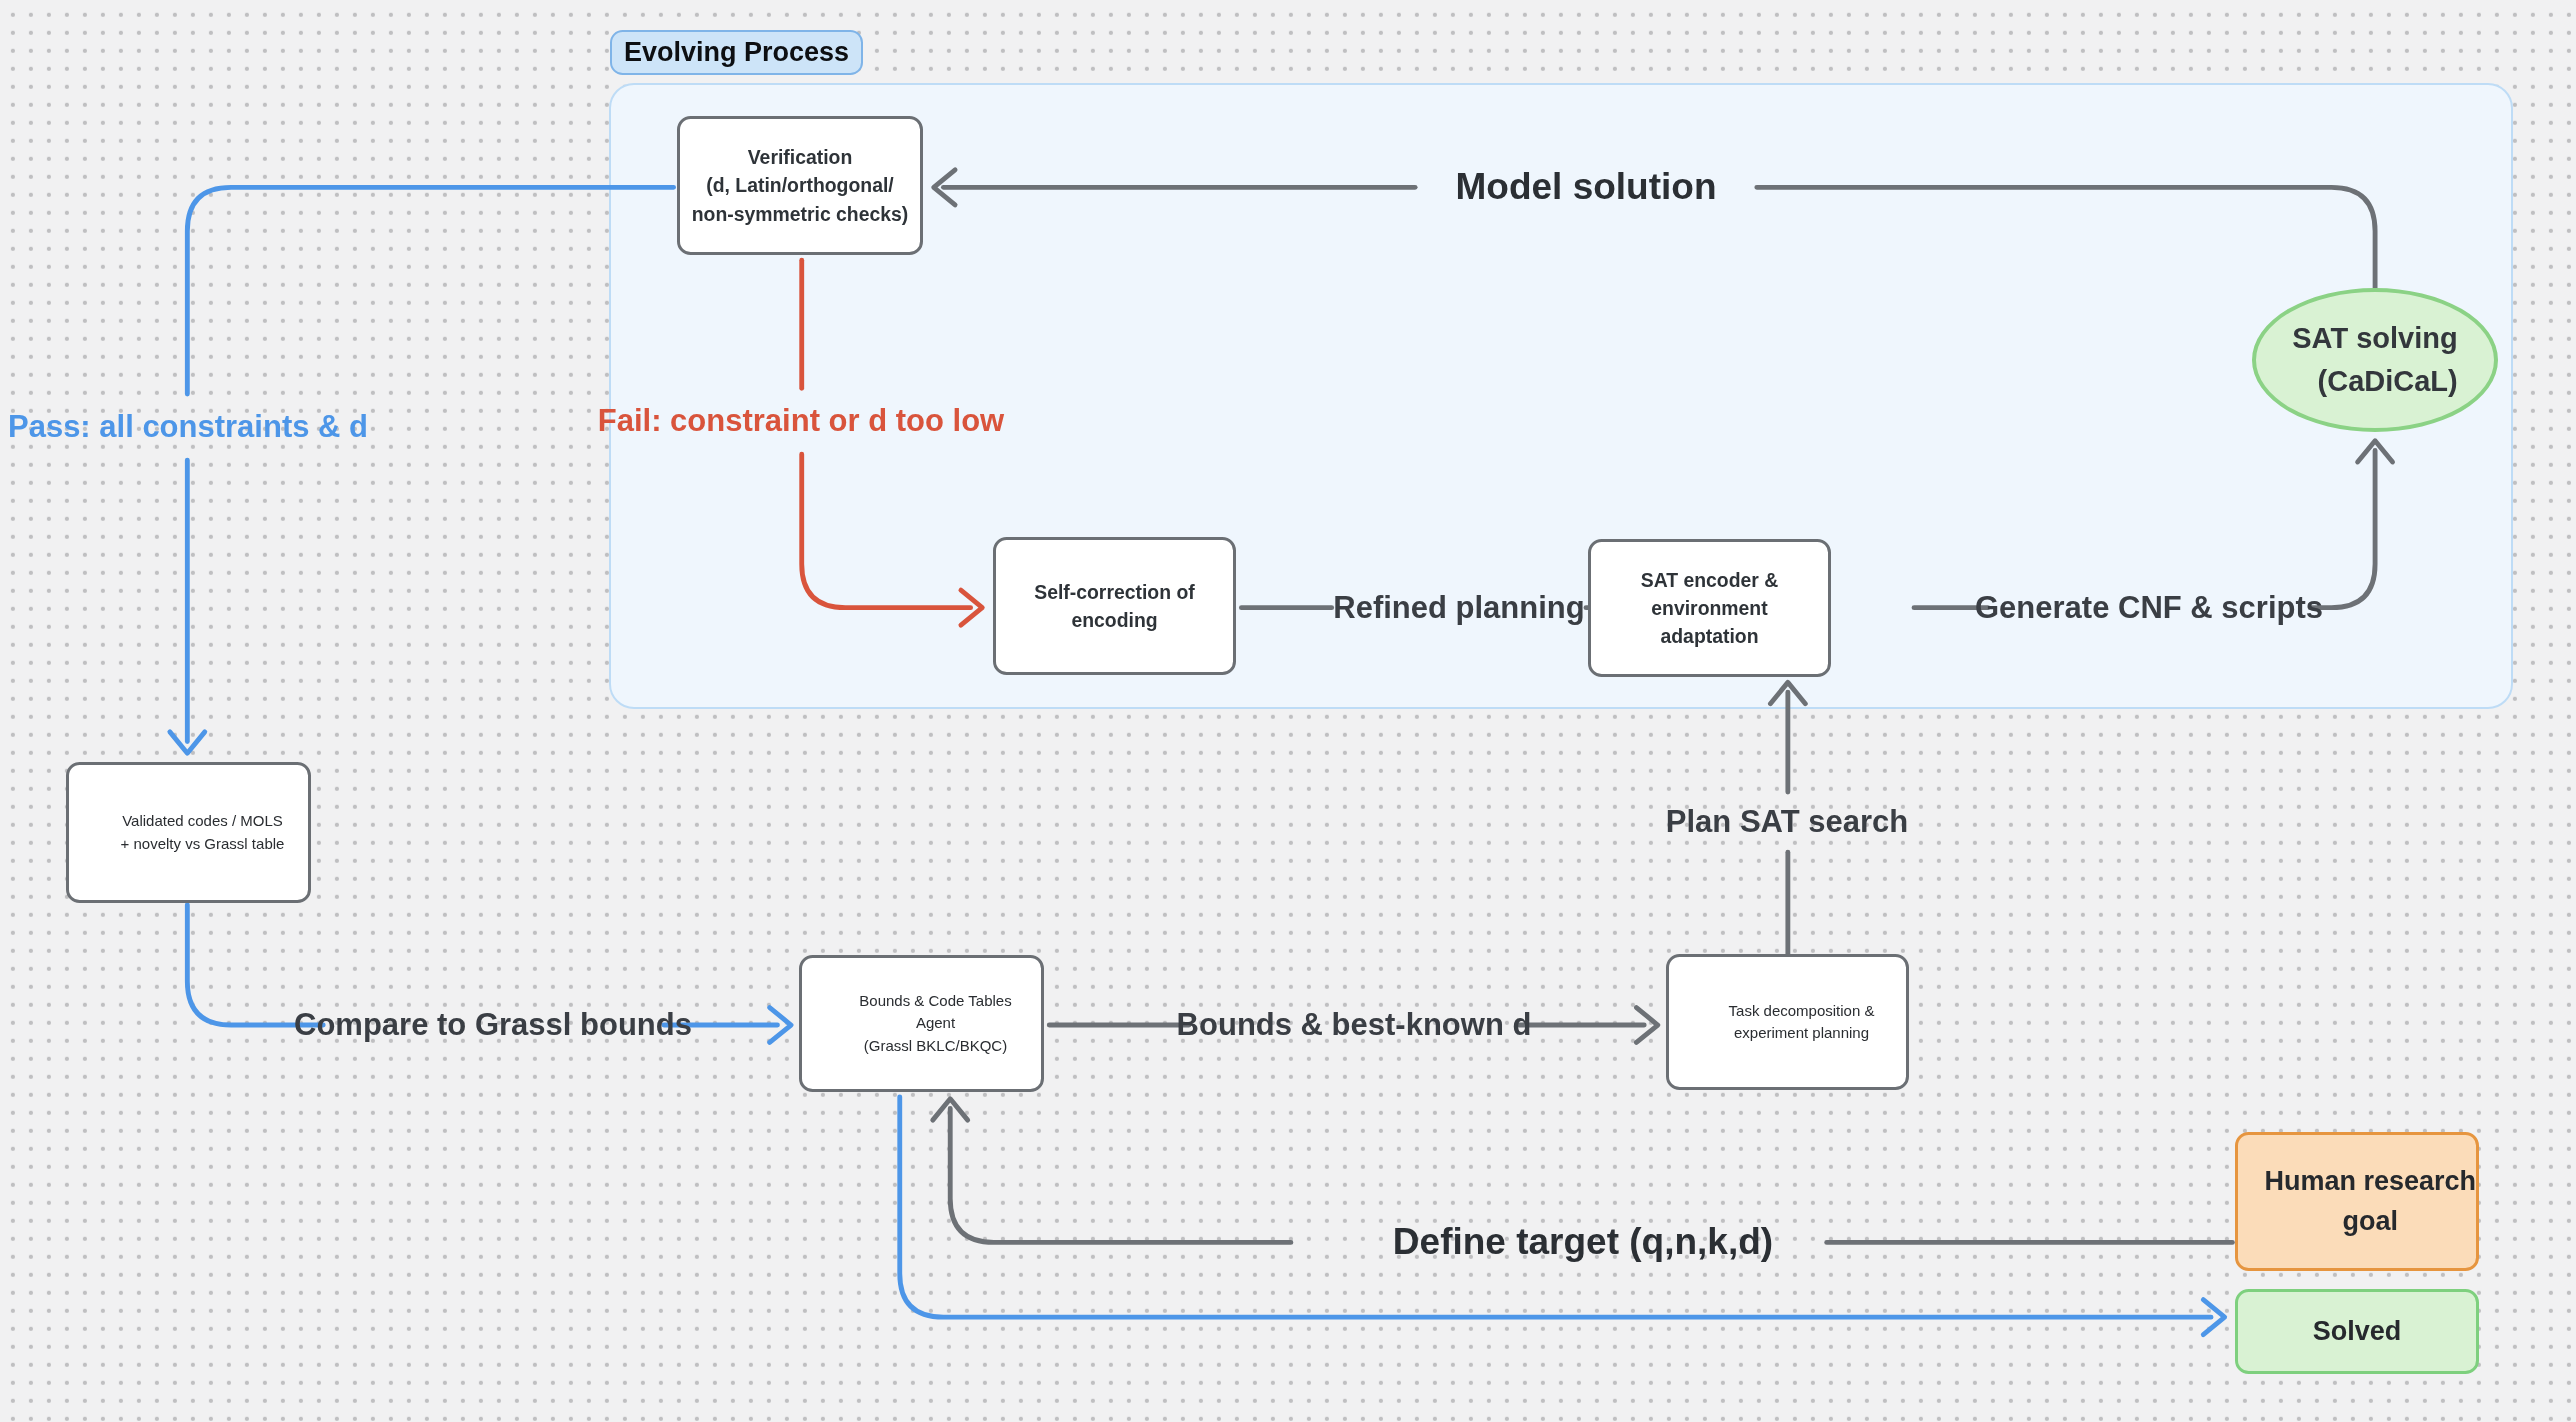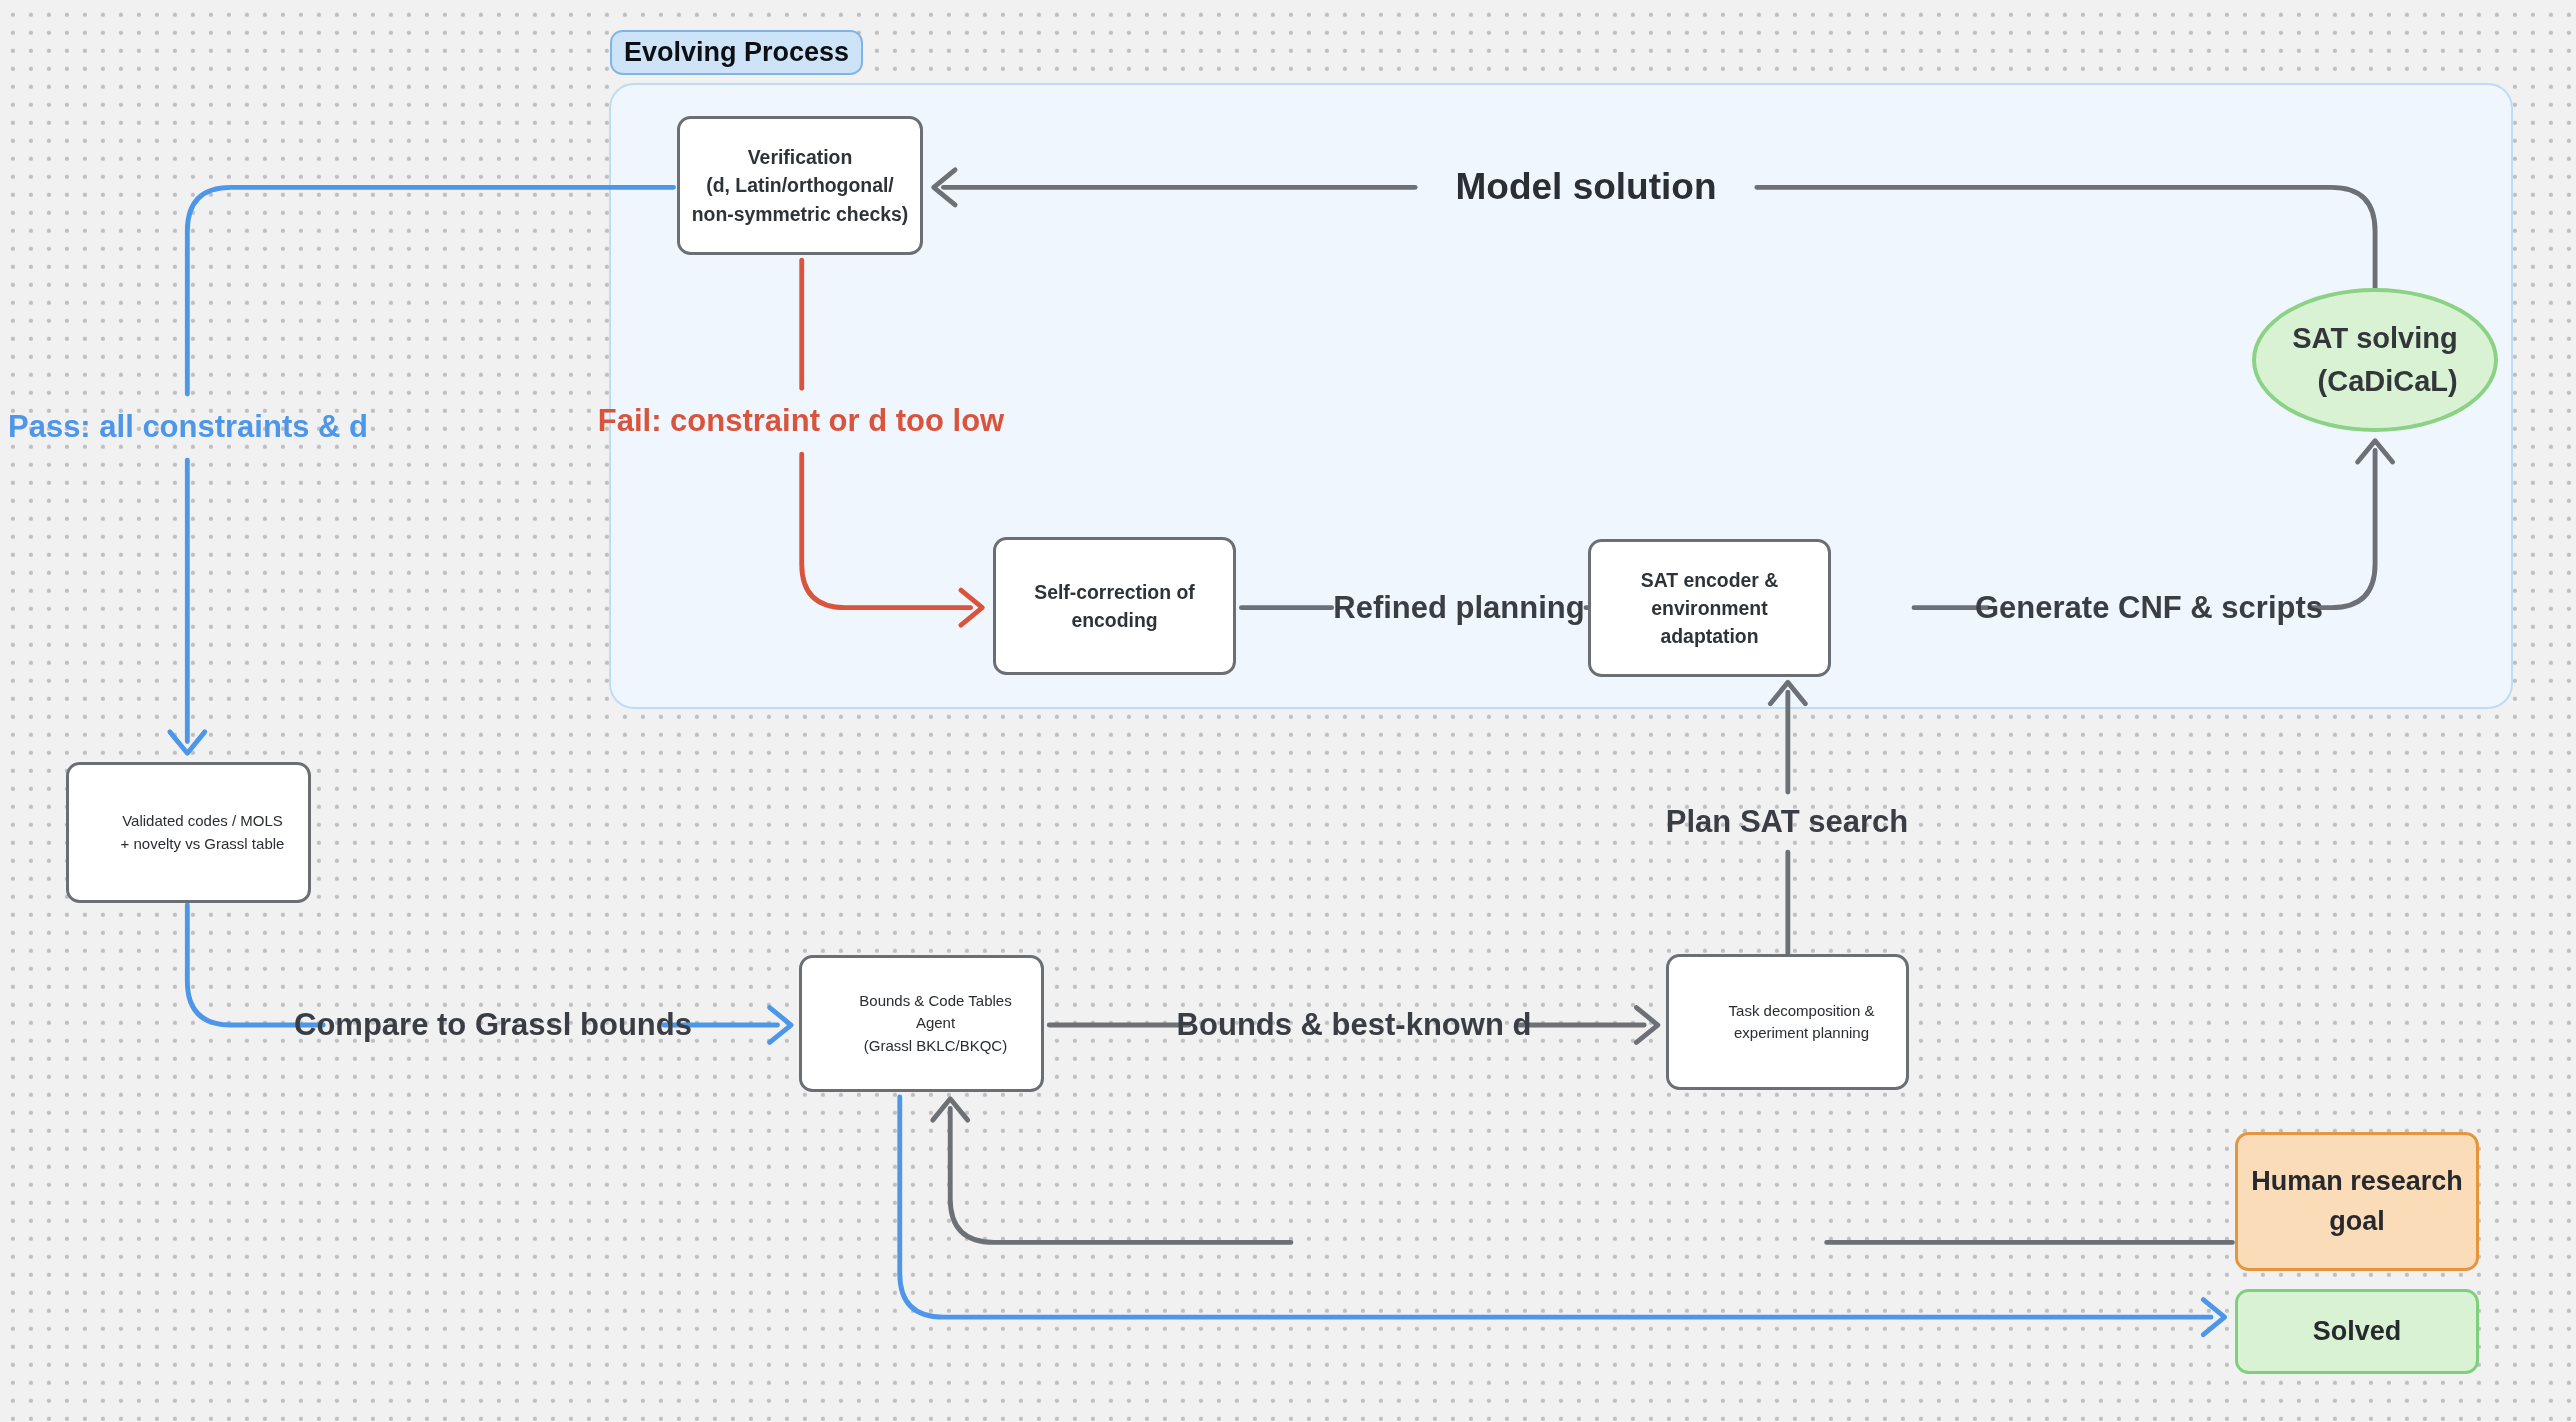--- a/index.html
+++ b/index.html
@@ -165,21 +165,21 @@
     <span class="lbl">Bounds &amp; Code Tables
 Agent
 (Grassl BKLC/BKQC)</span>
   </div>
 
   <div class="node plain" style="left:1666px;top:954px;width:237px;height:130px;">
     <span class="lbl">Task decomposition &amp;
 experiment planning</span>
   </div>
 
-  <div class="terminal orange" style="left:2235px;top:1132px;width:238px;height:133px;">
+  <div class="terminal orange" style="left:2235px;top:1132px;width:238px;height:133px;justify-content:flex-end;">
     <span class="lbl">Human research
 goal</span>
   </div>
 
   <div class="terminal green" style="left:2235px;top:1289px;width:238px;height:79px;">
     <span class="lbl">Solved</span>
   </div>
 
   <div class="edge-label big" style="left:1586px;top:187px;">Model solution</div>
 
@@ -190,15 +190,16 @@
   <div class="edge-label mid" style="left:1459px;top:608px;">Refined planning</div>
 
   <div class="edge-label mid" style="left:2149px;top:608px;">Generate CNF &amp; scripts</div>
 
   <div class="edge-label mid" style="left:1787px;top:822px;">Plan SAT search</div>
 
   <div class="edge-label mid" style="left:493px;top:1025px;">Compare to Grassl bounds</div>
 
   <div class="edge-label mid" style="left:1354px;top:1025px;">Bounds &amp; best-known d</div>
 
+  <div class="edge-label big" style="left:1583px;top:1242px;">Define target (q,n,k,d)</div>
 
 </div>
 
 
 </body></html>

